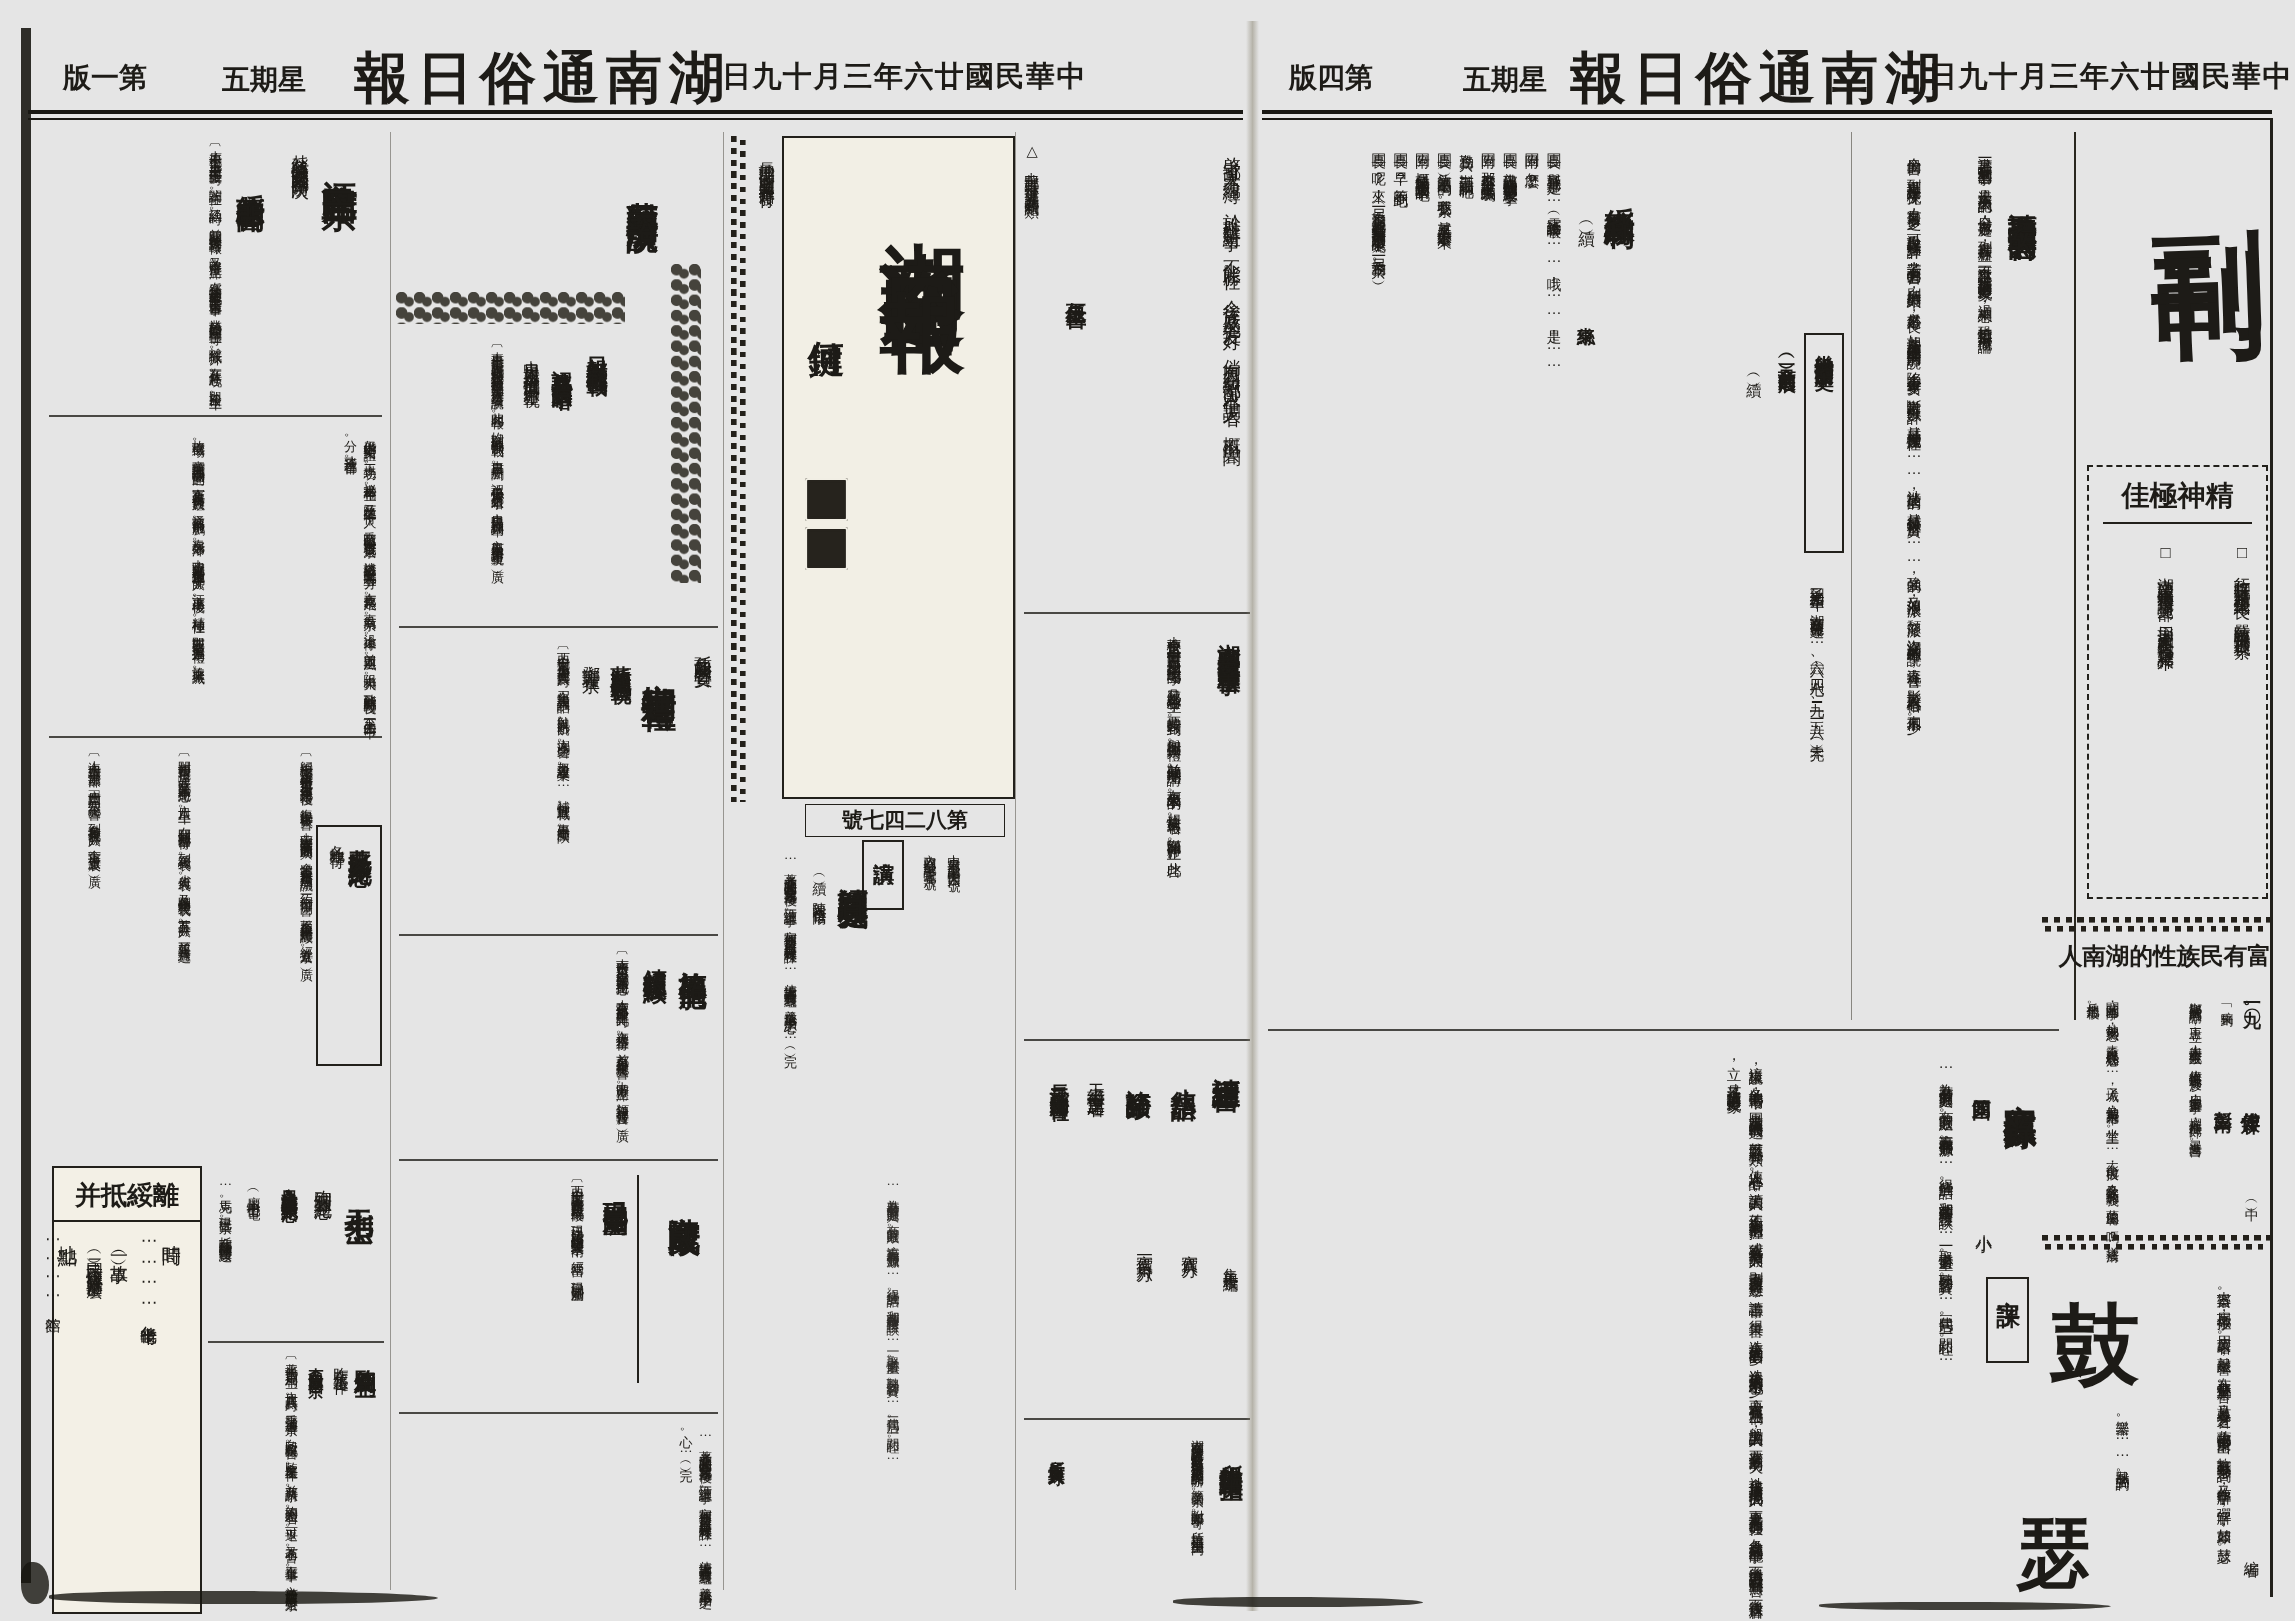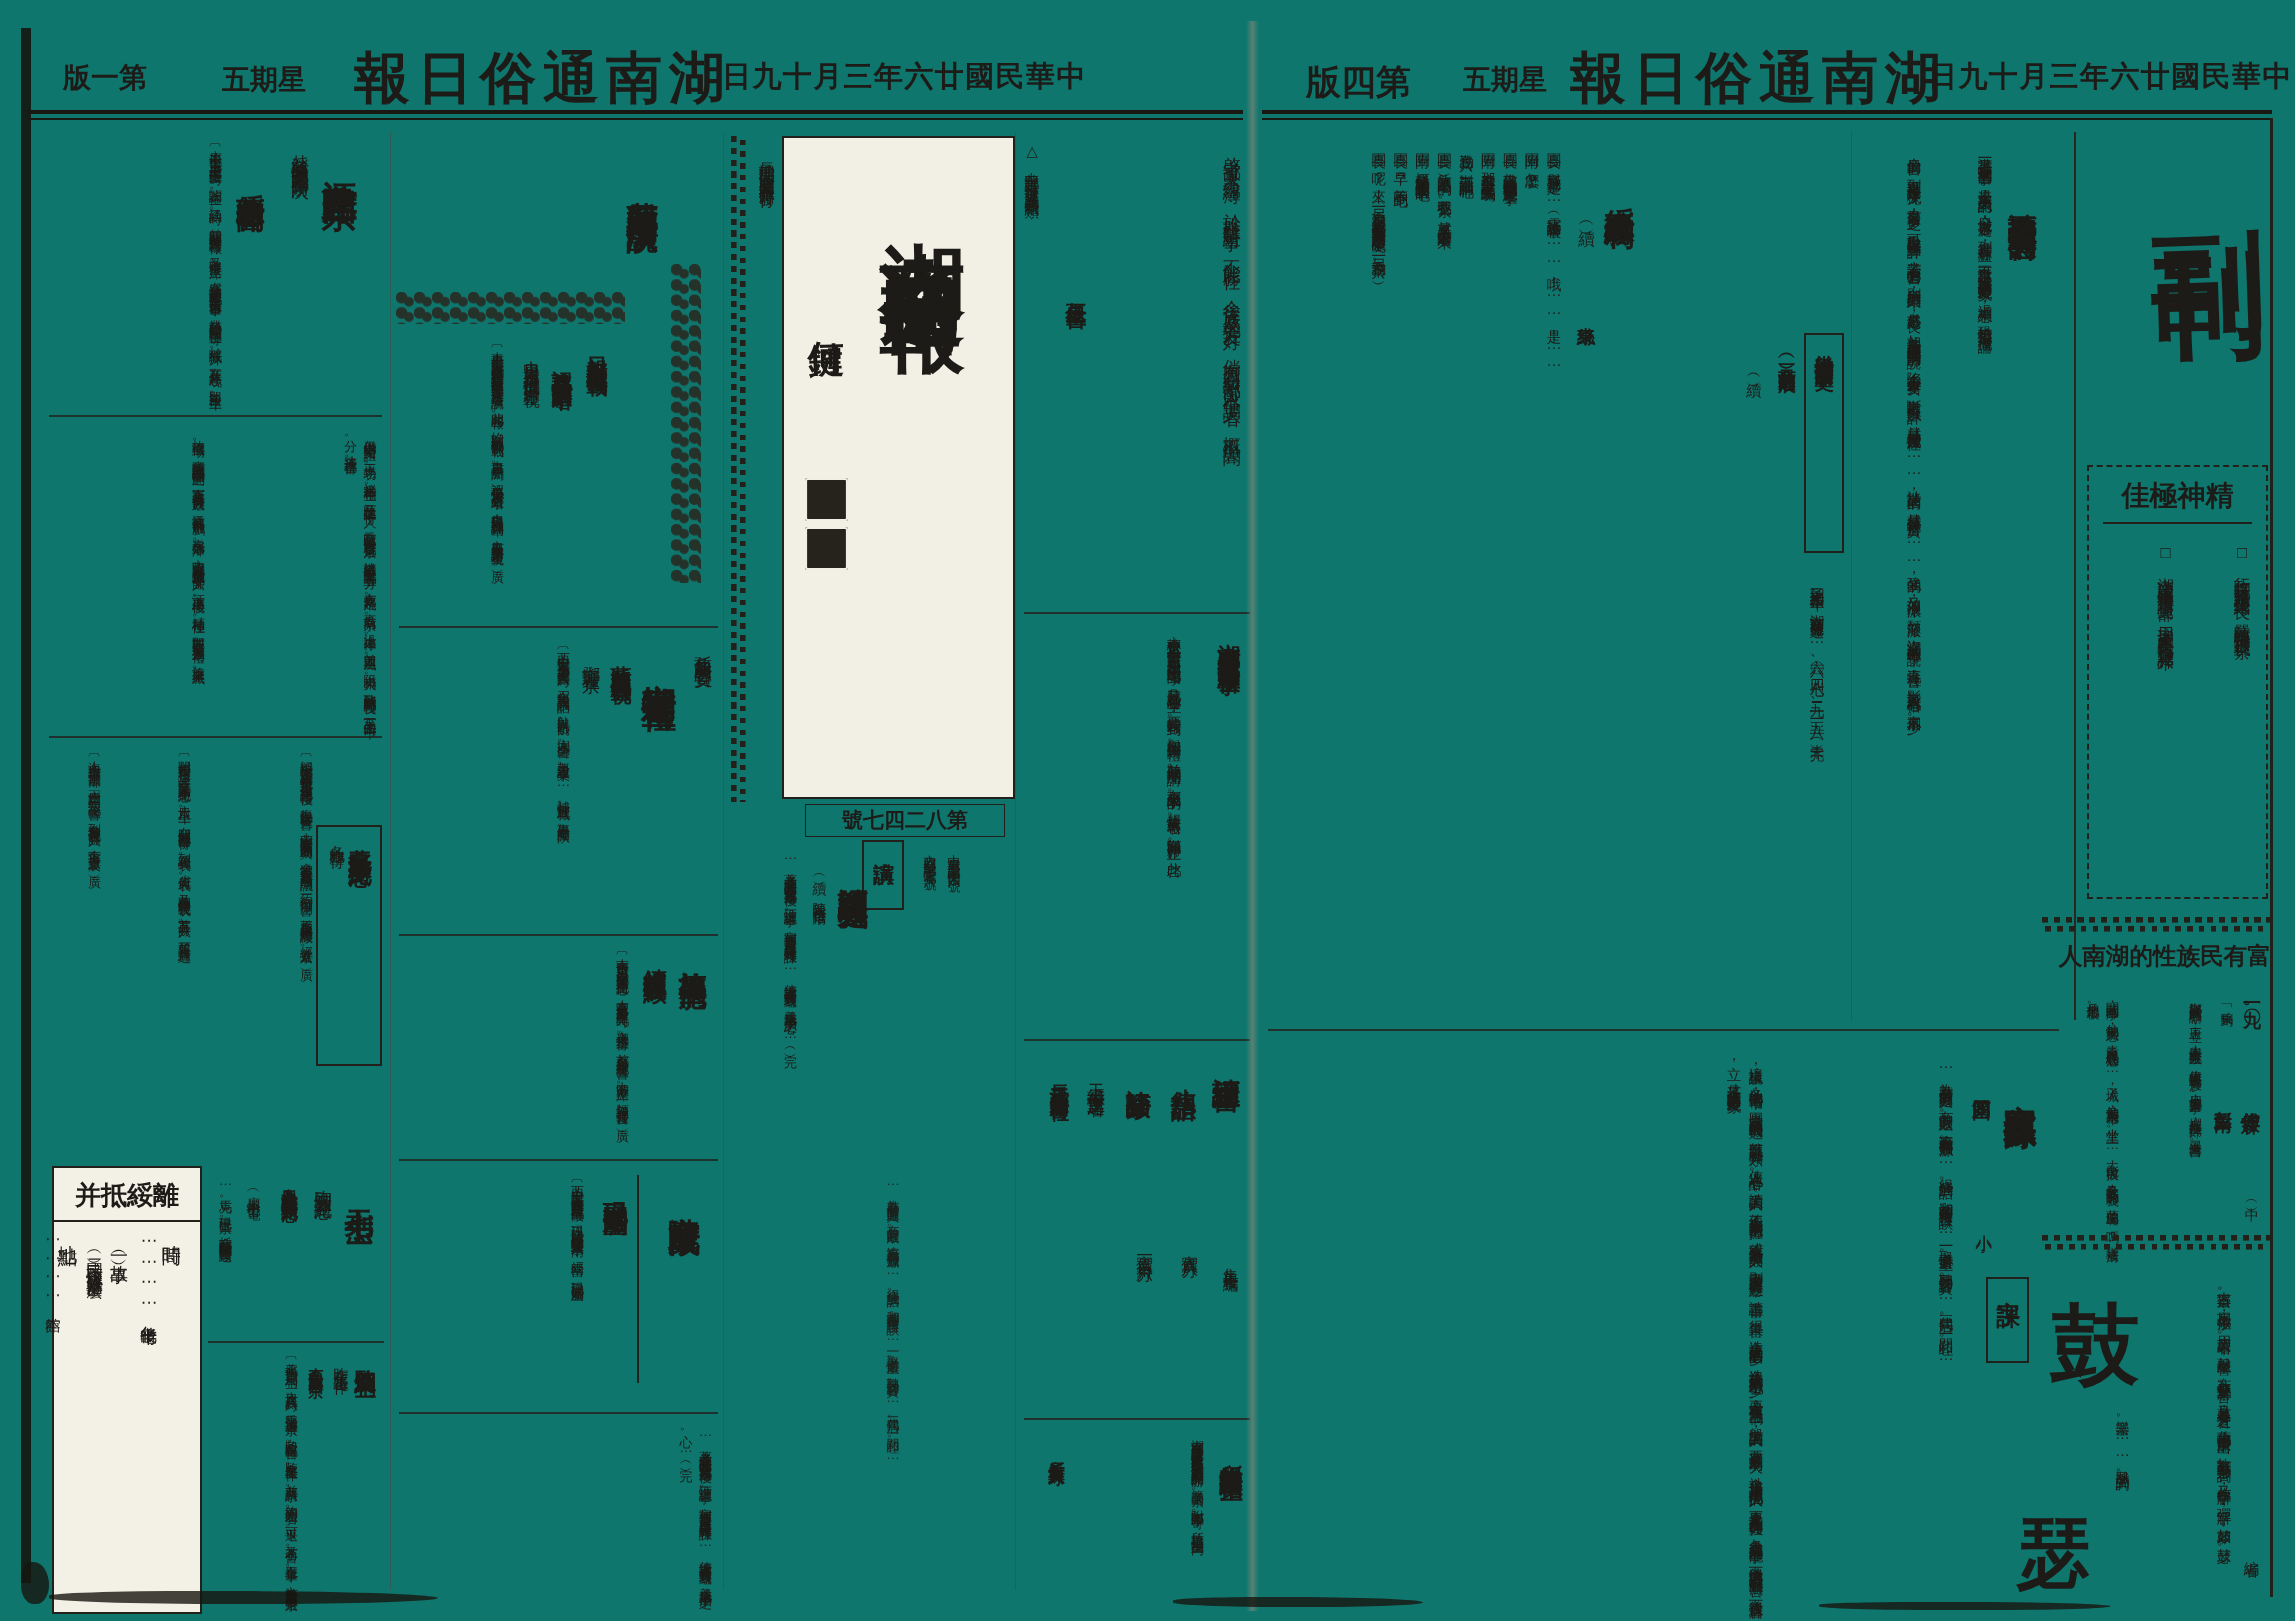--- a/index.html
+++ b/index.html
@@ -1,16 +1,16 @@
 <!DOCTYPE html>
 <html style="font-size:11px"><head>
 <meta charset="utf-8">
 <style>
   html,body{margin:0;padding:0;background:#b9b4a4;}
-  #canvas{position:relative;width:2295px;height:1621px;background:#0f766e;overflow:hidden;
+  #canvas{position:relative;width:2295px;height:1621px;background:#e5e5e5;overflow:hidden;
     font-family:"Liberation Serif","DejaVu Serif",serif;color:#1d1b17;}
   .abs{position:absolute;}
   
   .v{writing-mode:vertical-rl;text-orientation:upright;letter-spacing:2.1px;line-height:1.42;
      text-align:left;word-break:break-all;}
   
   .rh{direction:rtl;unicode-bidi:bidi-override;white-space:nowrap;}
   .bold{font-weight:bold;}
   .hrule{border-top:2.1px solid #22201b;}
   .hrule-thick{border-top:4.9px solid #191813;border-bottom:2.1px solid #191813;height:3.5px;}
@@ -186,21 +186,21 @@
 
     <div class="abs" style="left:1010px;top:1405px;width:219px;height:187px;">
       <div class="abs v giant" style="right:2.8px;top:2.8px;height:180px;font-size:23.6px;">所得稅講習班招生</div>
       <div class="abs v body-txt" style="right:43px;top:2.8px;width:128px;height:177px;">湖南樂羣會計講習所接受財政部所得稅事務處劃撥委託開辦。簡章函索。附郵票即寄。所址福星街福星里內。</div>
       <div class="abs v bold" style="right:182px;top:21px;height:153px;font-size:16.7px;">所長竇典球</div>
     </div>
   </div>
 
   <div class="abs" style="left:1258px;top:21px;width:1019px;height:1590px;">
 
-    <div class="abs rh bold" style="left:48px;top:38px;font-size:35px;">第四版</div>
+    <div class="abs rh bold" style="left:31px;top:38px;font-size:28px;">第四版</div>
     <div class="abs rh bold" style="left:205px;top:40px;font-size:28px;">星期五</div>
     <div class="abs rh giant" style="left:312px;top:3.5px;font-size:56px;letter-spacing:7px;">湖南通俗日報</div>
     <div class="abs rh bold" style="left:670px;top:36px;font-size:29px;letter-spacing:1.4px;">中華民國廿六年三月十九日</div>
     <div class="abs hrule-thick" style="left:3.5px;top:89px;width:1010px;"></div>
 
     <div class="abs" style="right:4.2px;top:97px;width:2.8px;height:1479px;background:#22201b;"></div>
     <div class="abs vrule" style="left:593px;top:111px;height:888px;opacity:.6;"></div>
     <div class="abs vrule" style="left:816px;top:111px;height:888px;border-left:2.8px solid #2a271f;"></div>
 
     <div class="abs v callig" style="left:871px;top:118px;height:292px;font-size:115px;letter-spacing:21px;">副刊</div>

